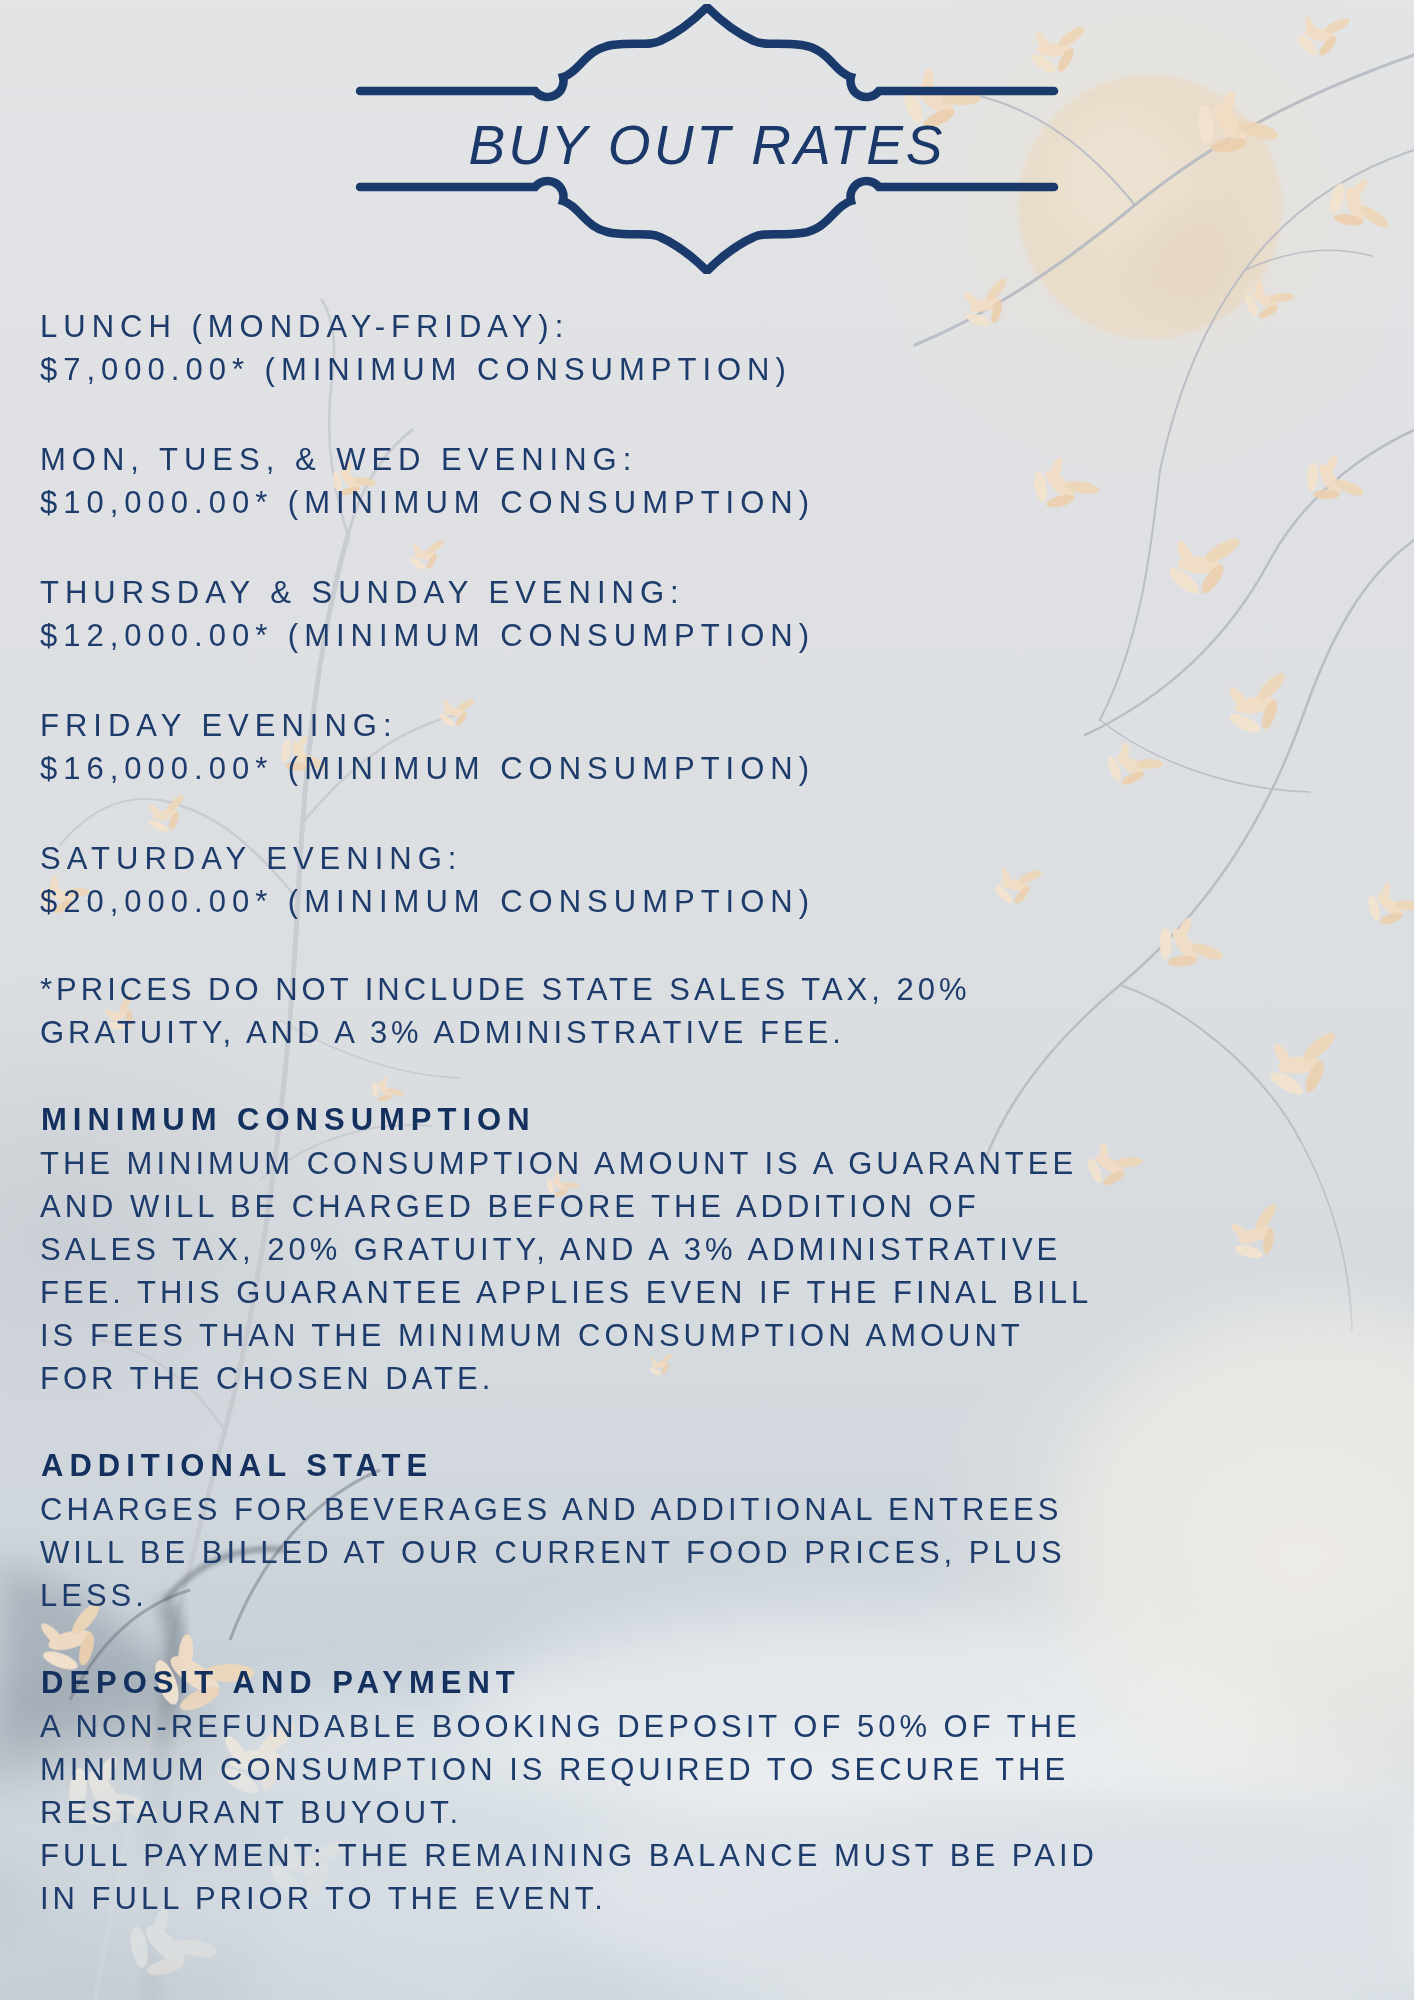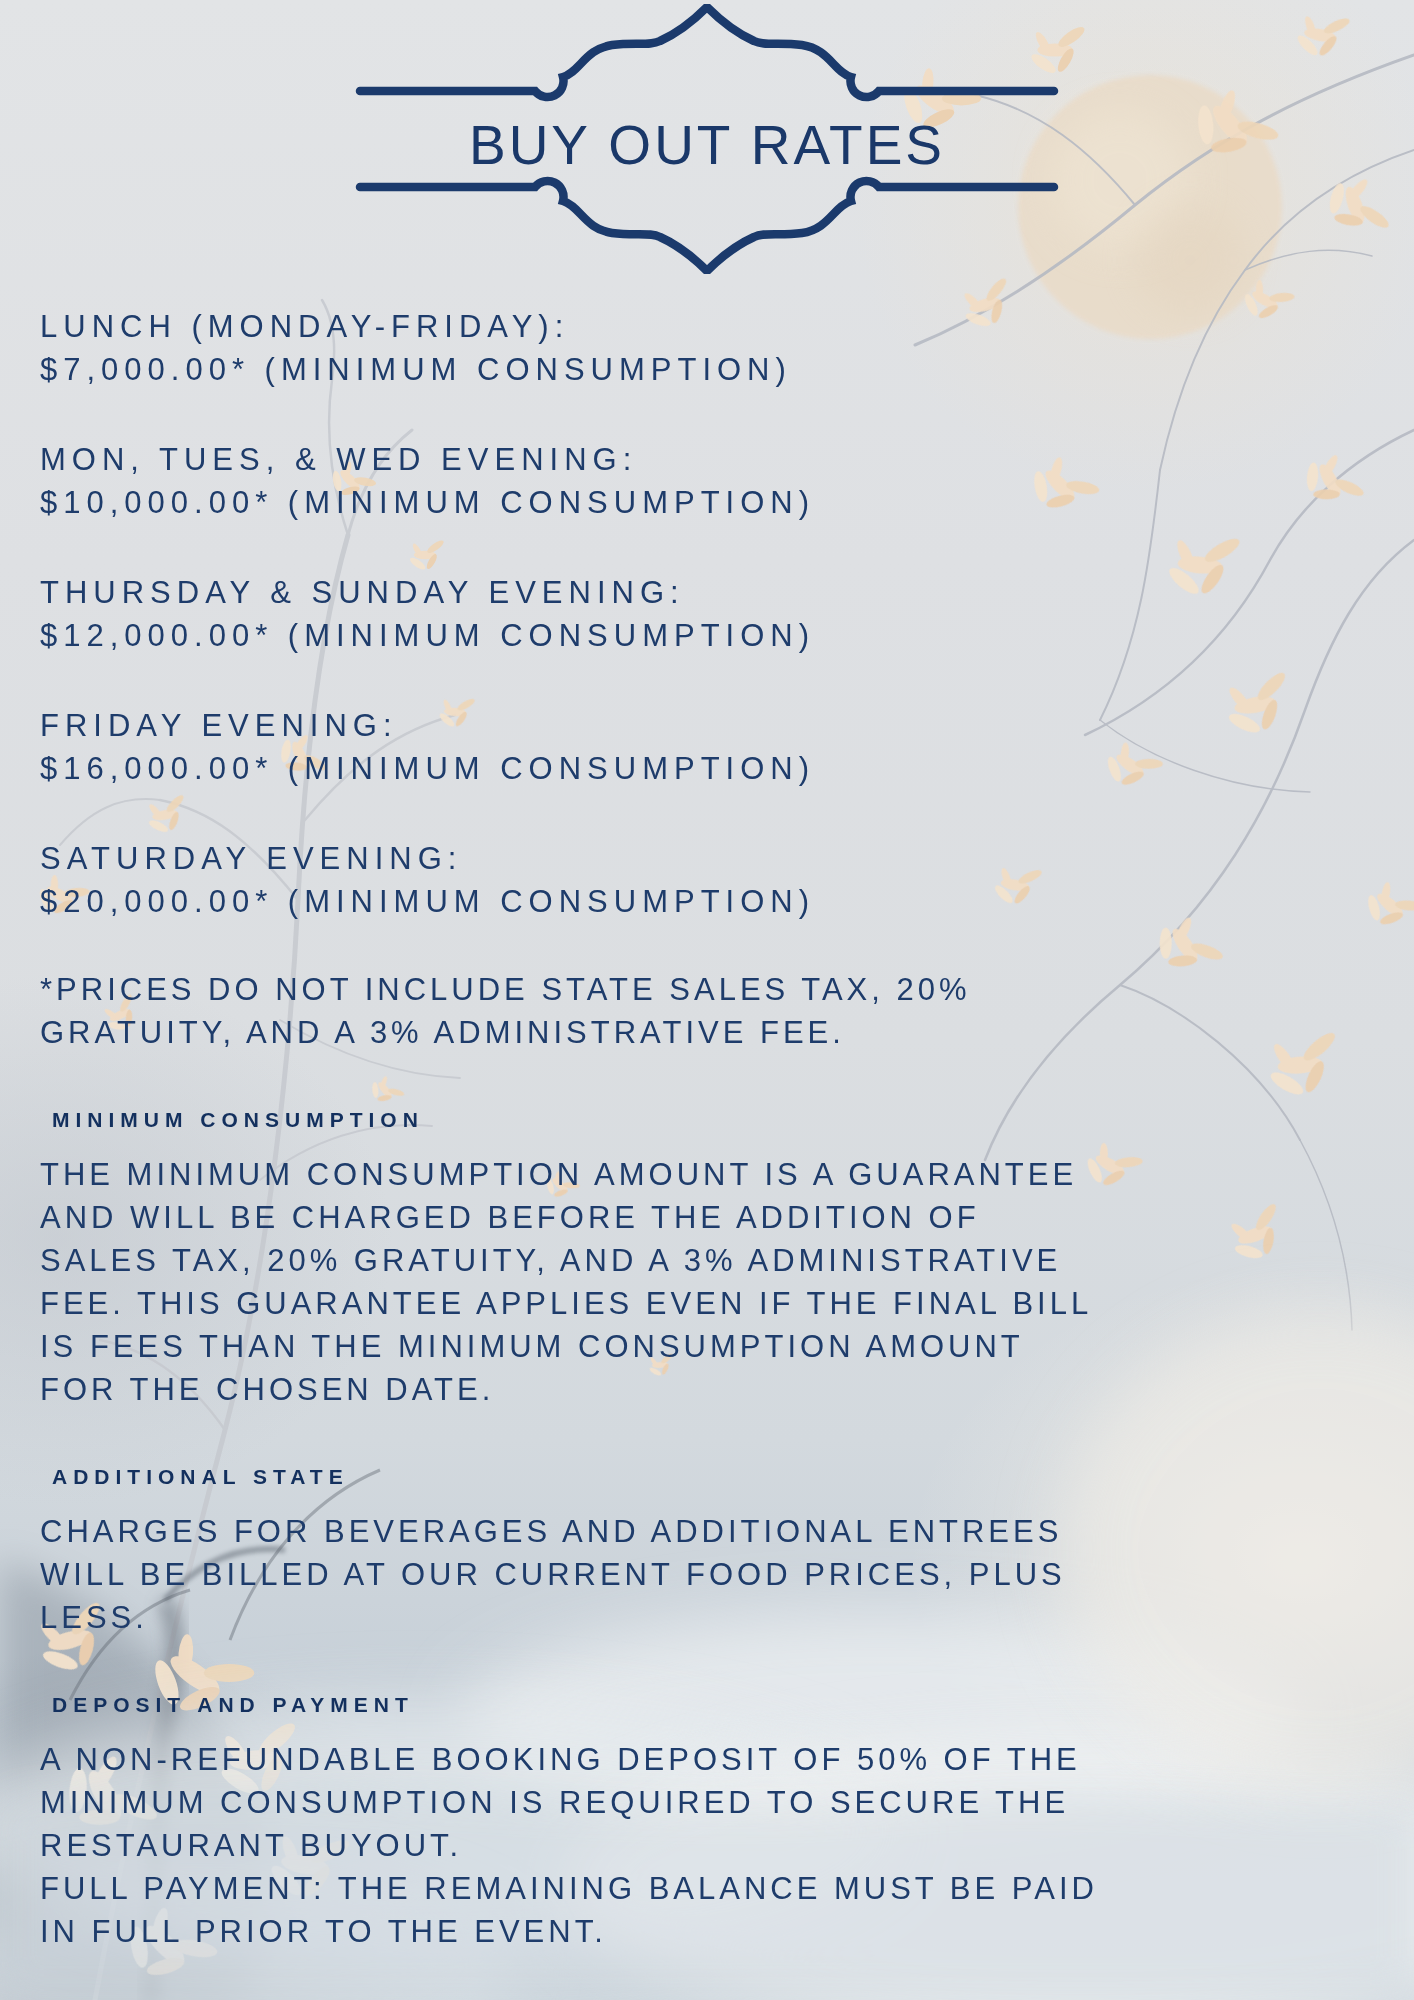--- a/index.html
+++ b/index.html
@@ -14,36 +14,36 @@
       linear-gradient(180deg,#e2e4e6 0%,#dee0e3 28%,#dbdee1 52%,#d3d9de 72%,#c3cdd6 88%,#ccd5dc 100%);
   }
   svg{display:block;}
   .bg-art{position:absolute;left:0;top:0;}
 
   
   .ornament-wrap{position:absolute;left:350px;top:4px;width:714px;height:270px;}
   .page-title{
     position:absolute;left:0;top:111px;width:100%;text-align:center;
     font-size:55px;line-height:60px;font-weight:400;letter-spacing:3px;
-    color:#1a3869;white-space:nowrap;
+    color:#1a3869;white-space:nowrap;font-style:italic;
   }
 
   
   .content{
     position:absolute;top:305px;left:40px;width:1334px;
     color:#1e3c6b;font-size:31px;line-height:43px;font-weight:400;
   }
   .line{letter-spacing:4px;white-space:nowrap;}
   .rates .line{letter-spacing:6px;}
   .rate-block{margin:0 0 47px 0;}
   .rate-block:last-child{margin-bottom:0;margin-top:31px;}
   .disclaimer{margin-top:45px;}
   section{margin-top:44px;}
   .sec-head{
-    margin:12px;font-size:21px;line-height:43px;font-weight:700;
+    margin:1px;font-size:31px;line-height:43px;font-weight:700;
     letter-spacing:6px;color:#13305e;white-space:nowrap;
   }
 </style>
 </head>
 <body>
 
 <div class="page">
 
   <svg class="bg-art" width="1414" height="2000" viewBox="0 0 1414 2000">
     <defs>

